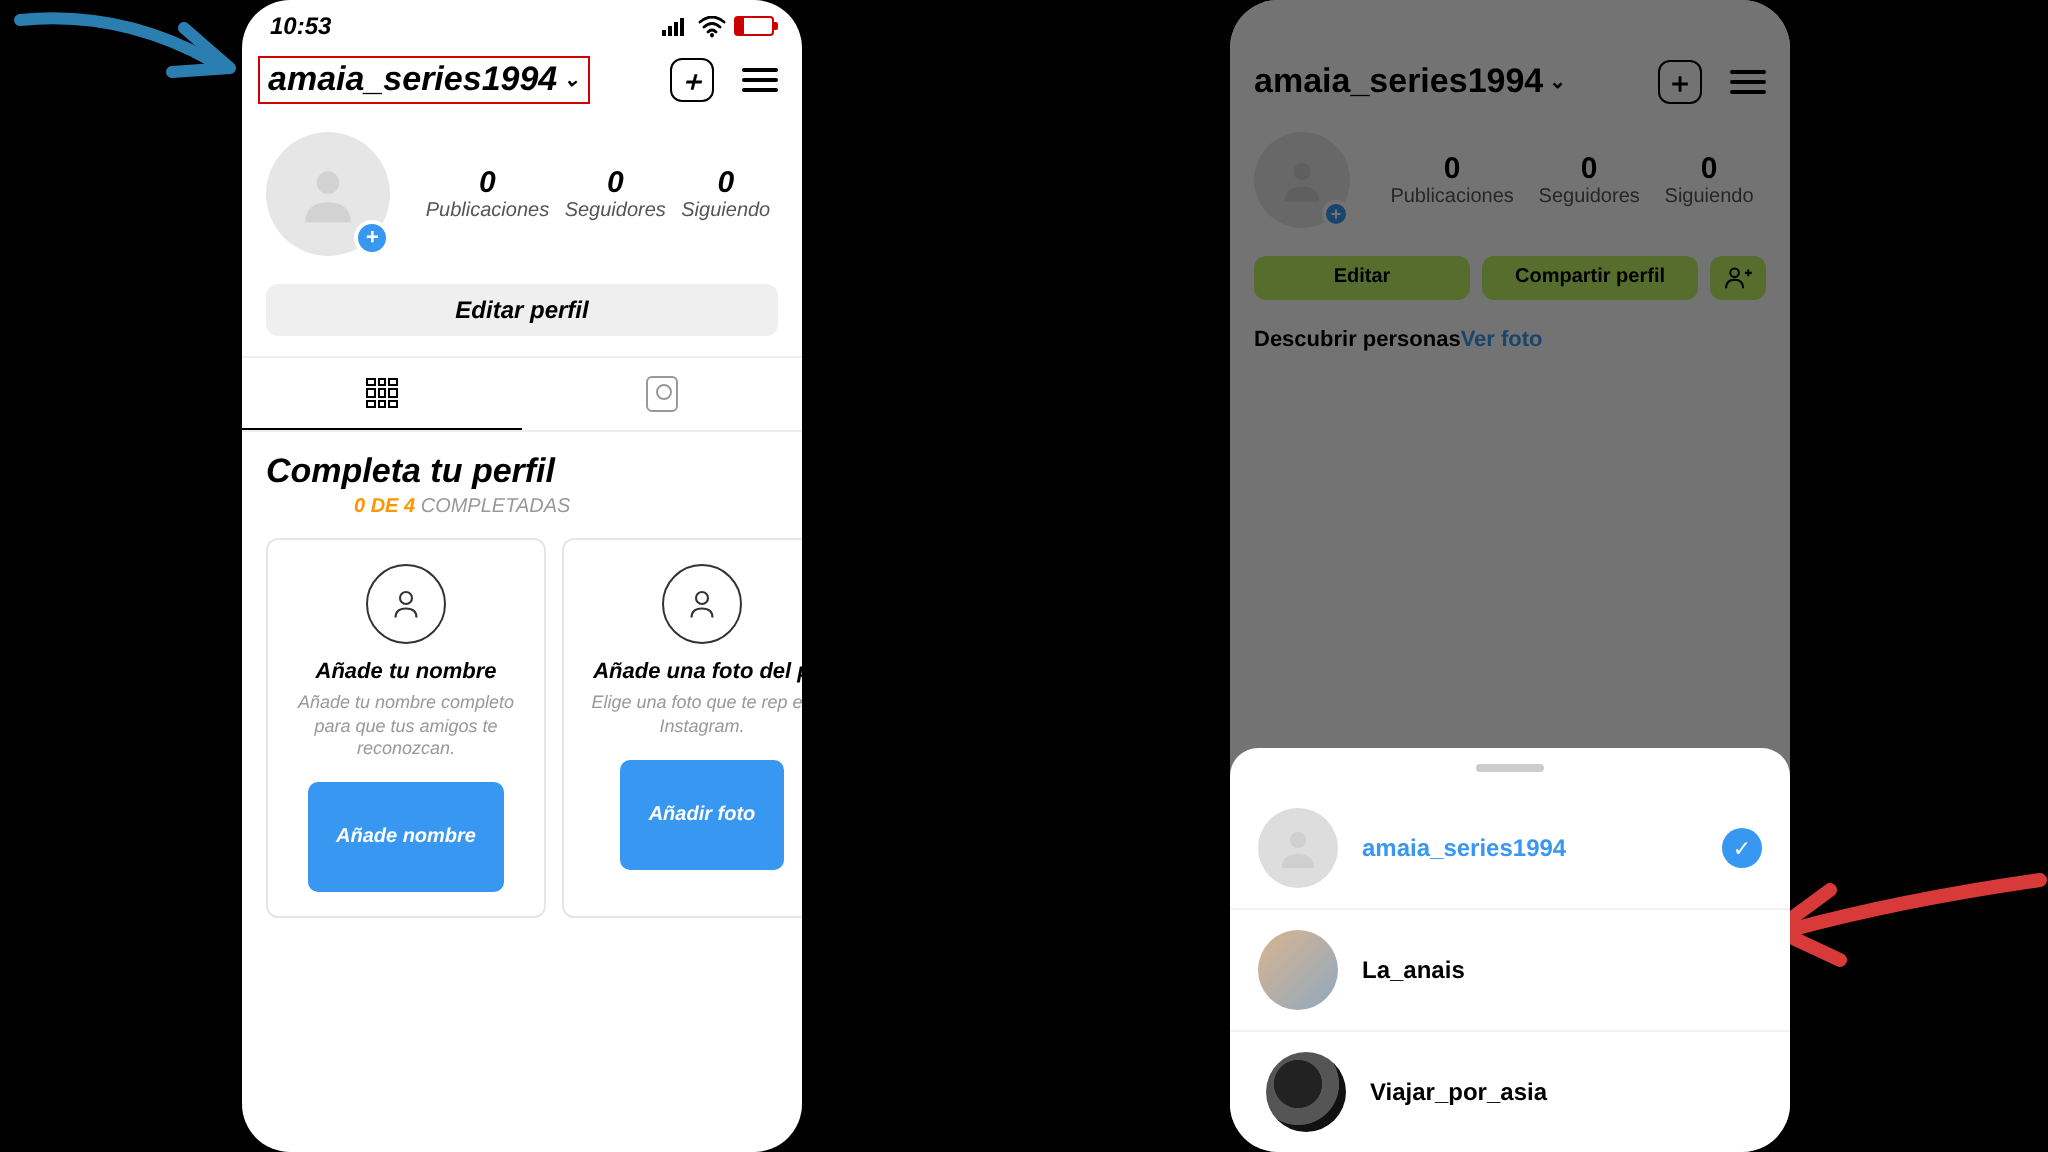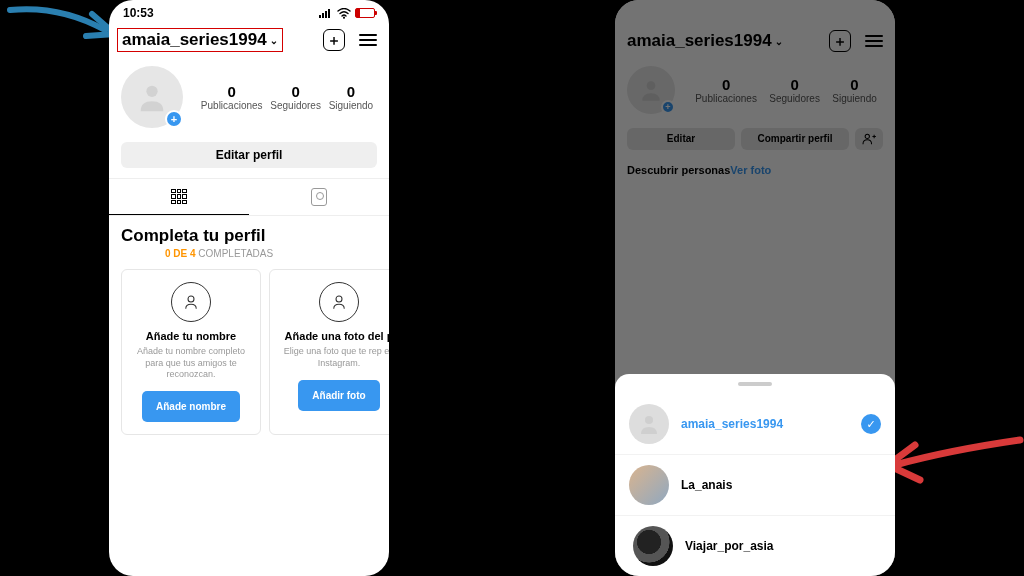--- a/index.html
+++ b/index.html
@@ -1,19 +1,19 @@
 <!DOCTYPE html>
 <html><head>
 <meta charset="utf-8">
 <style>
   * { box-sizing: border-box; margin: 0; padding: 0; font-family: -apple-system, Helvetica, Arial, sans-serif; }
   body { background: #000; width: 1024px; height: 576px; overflow: hidden; position: relative; }
 
   .phone { position: absolute; background: #fff; border-radius: 24px; overflow: hidden; }
-  .phone1 { left: 109px; top: 0; width: 280px; height: 576px; }
+  .phone1 { left: 121px; top: 0; width: 280px; height: 576px; font-style: italic; }
   .phone2 { left: 615px; top: 0; width: 280px; height: 576px; background: #fff; }
   .phone2 .dim { position:absolute; inset:0; background: rgba(0,0,0,0.55); }
 
   
   .status { display:flex; justify-content:space-between; align-items:center; padding: 4px 14px 0; height: 22px; font-size: 12px; font-weight:600; }
   .status-icons { display:flex; gap:4px; align-items:center; }
   .sig { width:14px; height:10px; display:flex; align-items:flex-end; gap:1px; }
   .sig span { width:2px; background:#000; }
   .sig span:nth-child(1){height:3px;} .sig span:nth-child(2){height:5px;} .sig span:nth-child(3){height:7px;} .sig span:nth-child(4){height:9px;}
   .batt { width:20px; height:10px; border:1px solid #c00; border-radius:2px; position:relative; }
@@ -36,21 +36,21 @@
   .avatar { width:62px; height:62px; border-radius:50%; background:#e6e6e6; position:relative; display:flex; align-items:center; justify-content:center; }
   .avatar svg { width:34px; height:34px; opacity:.45; }
   .addbadge { position:absolute; bottom:0; right:0; width:18px; height:18px; border-radius:50%; background:#3897f0; border:2px solid #fff; display:flex; align-items:center; justify-content:center; color:#fff; font-size:11px; font-weight:700; }
   .stats { flex:1; display:flex; justify-content:space-around; text-align:center; }
   .stat .n { font-size:15px; font-weight:600; }
   .stat .l { font-size:10px; color:#555; }
 
   .editbtn { margin: 4px 12px 10px; background:#efefef; border-radius:6px; text-align:center; padding:6px 0; font-size:12px; font-weight:600; }
 
   .btnrow { margin: 4px 12px 8px; display:flex; gap:6px; }
-  .btnrow .gbtn { flex:1; background:#e5e5e5; border-radius:6px; text-align:center; padding:5px 0; font-size:10px; font-weight:600; }
+  .btnrow .gbtn { flex:1; background:#bef264; border-radius:6px; text-align:center; padding:5px 0; font-size:10px; font-weight:600; }
   .btnrow .gbtn.icon { flex:0 0 28px; display:flex; align-items:center; justify-content:center; }
 
   .discover { display:flex; padding: 6px 12px; font-size:11px; }
   .discover .link { color:#3897f0; font-weight:600; }
 
   
   .tabs { display:flex; border-top:1px solid #eee; border-bottom:1px solid #eee; }
   .tab { flex:1; display:flex; align-items:center; justify-content:center; height:36px; }
   .tab.active { border-bottom:1.5px solid #000; }
   .gridico { width:16px; height:16px; display:grid; grid-template-columns:1fr 1fr 1fr; grid-template-rows:1fr 1fr 1fr; gap:1px; }
@@ -62,21 +62,21 @@
   .comp { padding: 10px 12px 6px; }
   .comp h4 { font-size:17px; }
   .comp .sub { font-size:10px; color:#999; margin-top:2px; }
   .comp .sub .o { color:#ff9500; font-weight:600;padding-left:44px; }
 
   .cards { display:flex; gap:8px; padding: 4px 12px; }
   .card { flex:0 0 140px; border:1px solid #e6e6e6; border-radius:6px; padding:12px 8px; text-align:center; display:flex; flex-direction:column; align-items:center; }
   .card .cir { width:40px; height:40px; border:1.3px solid #333; border-radius:50%; display:flex; align-items:center; justify-content:center; margin-bottom:8px; }
   .card h5 { font-size:11px; font-weight:600; margin-bottom:4px; }
   .card p { font-size:9px; color:#999; line-height:1.3; margin-bottom:10px; min-height:24px; }
-  .card .act { background:#3897f0; color:#fff; font-size:10px; font-weight:600; padding:10px 14px; border-radius:5px; }
+  .card .act { background:#3897f0; color:#fff; font-size:10px; font-weight:600; padding:22px 14px; border-radius:5px; }
 
   
   .p2-hdr { padding-top: 30px; }
   .p2-hdr .hdr { padding-top:0; }
   .p2-avatar { width:48px; height:48px; }
   .p2-avatar svg { width:26px; height:26px; }
   .p2-avatar .addbadge { width:14px; height:14px; font-size:9px; }
 
   
   .sheet { position:absolute; bottom:0; left:0; right:0; background:#fff; border-radius:14px 14px 0 0; padding: 8px 0 0; z-index:5; }

